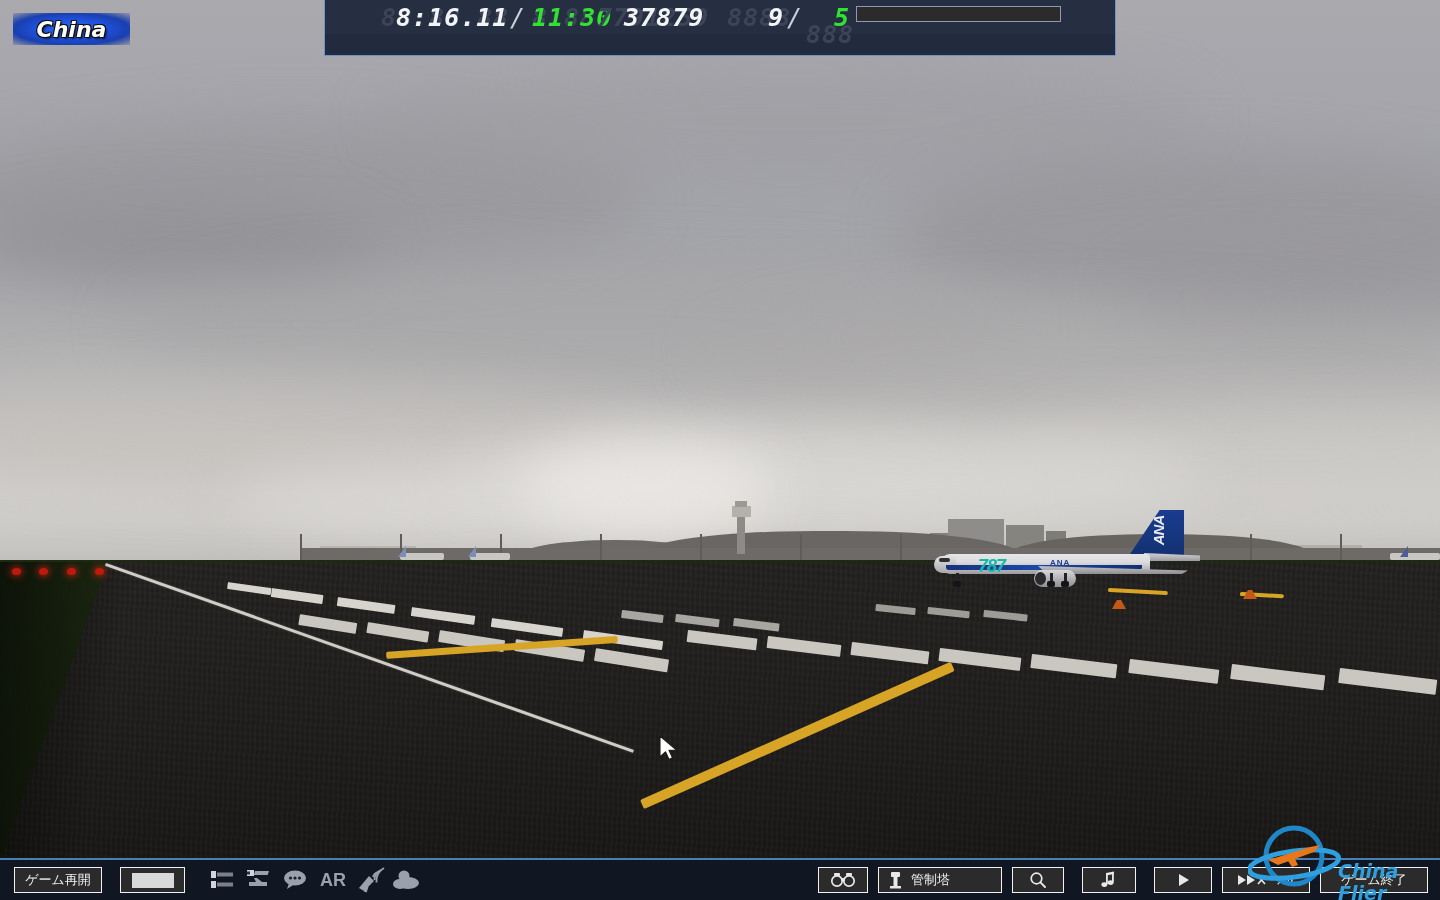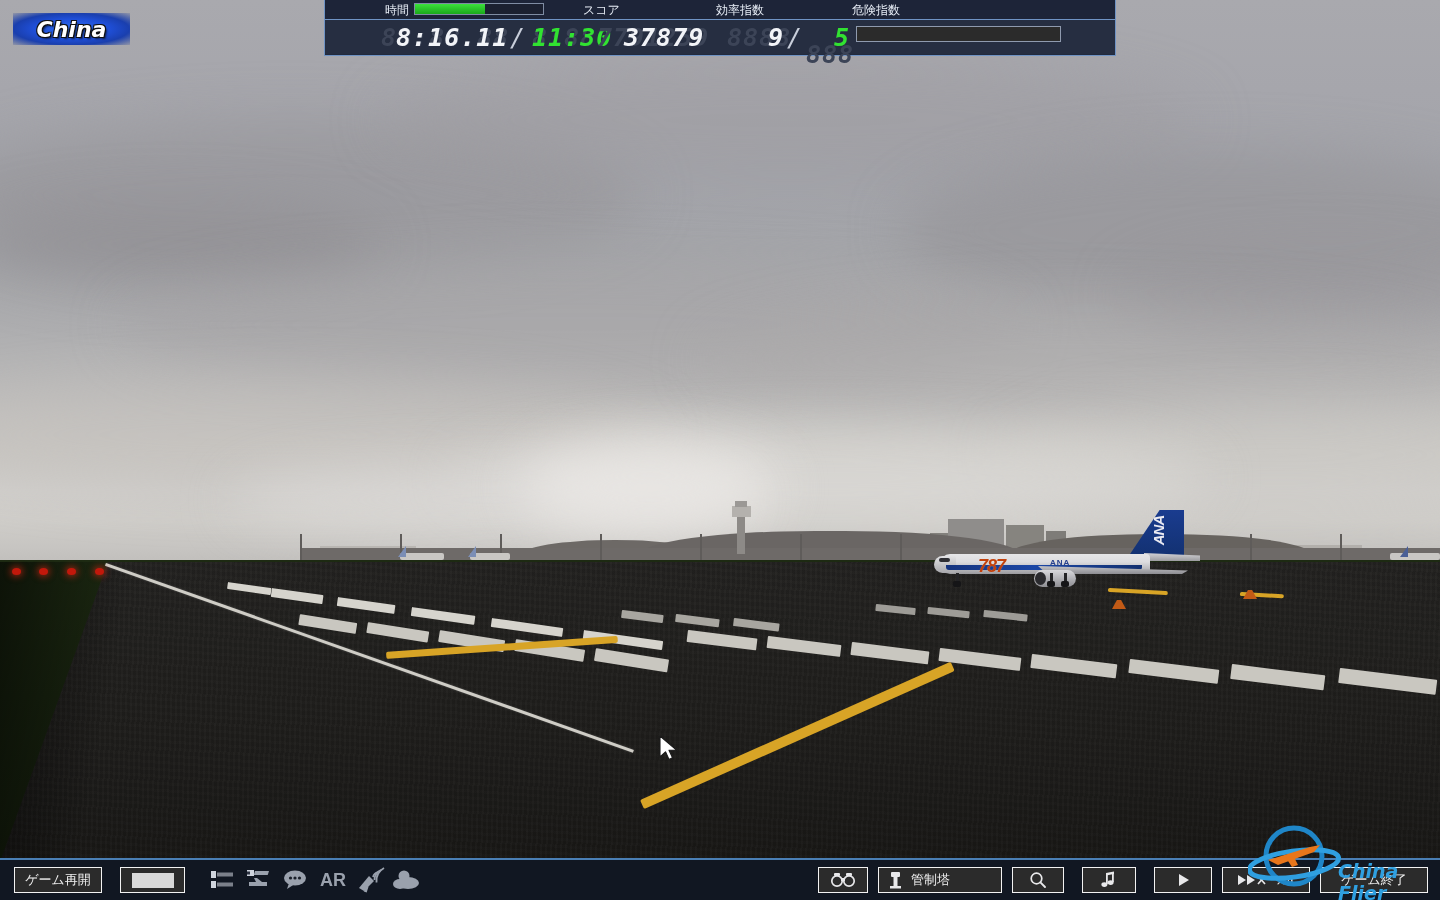--- a/index.html
+++ b/index.html
@@ -163,21 +163,21 @@
     position:absolute; left:9px; top:58px; width:11px; height:4px;
     background:#2e2e33; border-radius:3px;
   }
   .belt {
     position:absolute; left:16px; top:65px; width:196px; height:5px;
     background:linear-gradient(to right,#14337e,#1c47a6 45%,#123070);
     border-radius:0 0 3px 3px;
   }
   .t787 {
     position:absolute; left:48px; top:56px;
-    color:#c2410c; font-weight:bold; font-size:18px; letter-spacing:-1px;
+    color:#14b8a6; font-weight:bold; font-size:18px; letter-spacing:-1px;
     font-family:"Liberation Sans", sans-serif; font-style:italic;
     text-shadow:0 0 1px rgba(255,255,255,.4);
   }
   .anatxt {
     position:absolute; left:120px; top:58px; color:#26408c;
     font-size:8px; font-weight:bold; letter-spacing:1px;
   }
   .tail {
     position:absolute; left:196px; top:10px; width:58px; height:50px;
     background:linear-gradient(to bottom,#1a3c8f,#12306f);
@@ -450,29 +450,20 @@
     <div class="gear" style="left:134px;"></div>
     <div class="gear-w" style="left:131px;"></div>
   </div>
 
   <div id="replay">
     <span>China</span>
   </div>
 
   <div id="hud">
 
-    <div class="hud-top">
-      <div class="hud-lbl" style="left:60px;">時間</div>
-      <div class="gauge" style="left:89px; top:3px; width:130px; height:12px;">
-        <div class="gauge-fill" id="time-fill" style="width: 55%;"></div>
-      </div>
-      <div class="hud-lbl" style="left:258px;">スコア</div>
-      <div class="hud-lbl" style="left:391px;">効率指数</div>
-      <div class="hud-lbl" style="left:527px;">危険指数</div>
-    </div>
 
     <div class="hud-bot">
 
       <div class="seg seg-off" style="left:56px; top:3px;">88:88.88</div>
       <div class="seg seg-on" style="left:71px; top:3px;">8:16.11</div>
       <div class="seg seg-sl" style="left:185px; top:3px;">/</div>
       <div class="seg seg-off" style="left:207px; top:3px;">8:88</div>
       <div class="seg seg-gr" style="left:207px; top:3px;">11:30</div>
 
       <div class="seg seg-off" style="left:272px; top:3px;">7791259</div>

